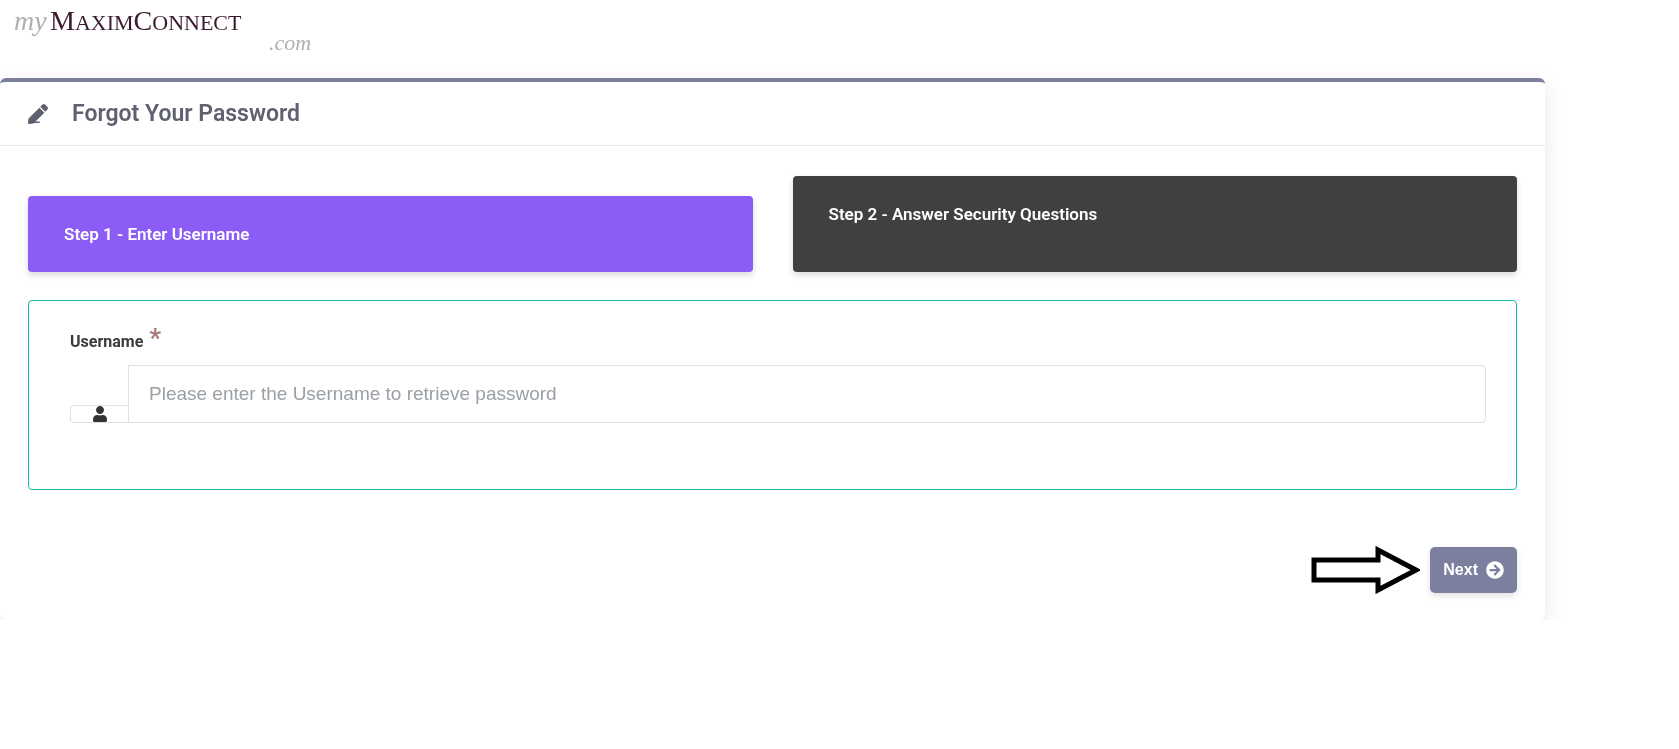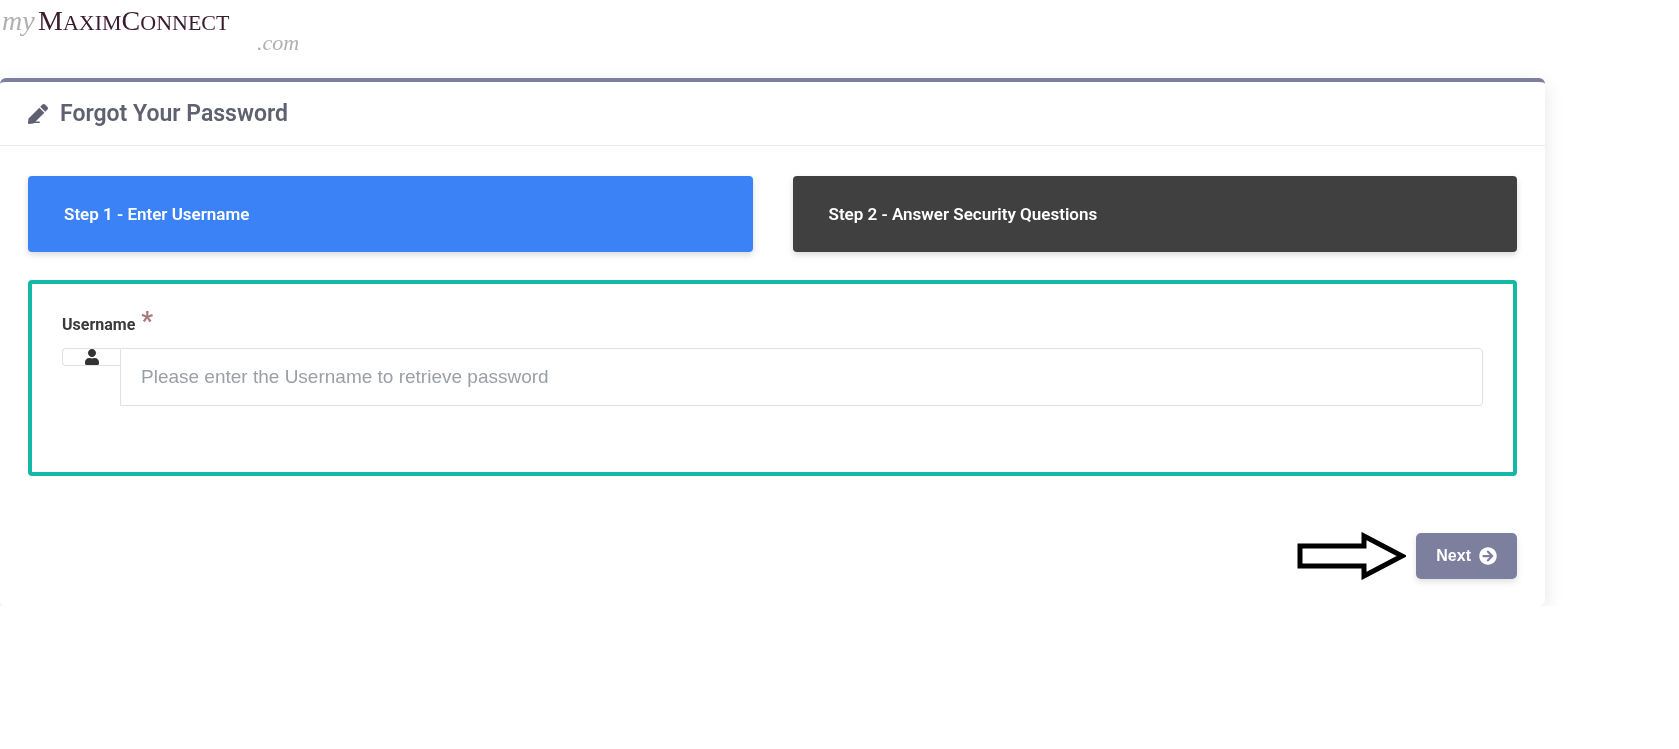--- a/index.html
+++ b/index.html
@@ -7,42 +7,42 @@
     margin: 0;
     padding: 0;
   }
   body {
     font-family: -apple-system, BlinkMacSystemFont, "Segoe UI", Roboto, Helvetica, Arial, sans-serif;
     background: #ffffff;
     color: #333;
     width: 1679px;
   }
   .header {
-    padding: 0 0 10px 0;
+    padding: 0 0 10px 12px;
   }
   .logo {
     height: 58px;
     padding-left: 2px;
   }
   .logo-svg {
     height: 58px;
   }
   .main-card {
     margin: 10px 0 0 0;
     border-top: 4px solid #7c809e;
     border-radius: 6px;
     box-shadow: 0 6px 20px rgba(0,0,0,0.10);
     background: #fff;
     padding: 0 0 26px 0;
     width: 1545px;
   }
   .card-header {
     display: flex;
     align-items: center;
-    gap: 12px;
+    gap: 24px;
     padding: 18px 28px 18px 28px;
     border-bottom: 1px solid #eceaea;
     color: #5f6170;
   }
   .card-header h1 {
     font-size: 23px;
     font-weight: 600;
     color: #5f6170;
   }
   .edit-icon {
@@ -59,51 +59,52 @@
     flex: 1;
     padding: 28px 36px;
     border-radius: 4px;
     color: #ffffff;
     font-size: 17px;
     font-weight: 600;
     text-align: left;
     box-shadow: 0 3px 6px rgba(0,0,0,0.15);
   }
   .step-tab.active {
-    background: #3b82f6;
+    background: #8b5cf6;
+    margin-top: 20px;
   }
   .step-tab.inactive {
     background: #404040;
   }
   .form-panel {
     margin: 28px 28px 0 28px;
-    border: 4px solid #14b8a6;
+    border: 1px solid #14b8a6;
     border-radius: 4px;
-    padding: 30px 30px 66px 30px;
+    padding: 30px 30px 66px 41px;
   }
   .field-label-row {
     display: flex;
     align-items: baseline;
     gap: 6px;
     margin-bottom: 14px;
   }
   .field-label {
     font-size: 16px;
     font-weight: 700;
     color: #3a3a3a;
   }
   .required-asterisk {
     font-size: 26px;
     font-weight: 700;
     color: #a77a77;
     line-height: 0.6;
   }
   .input-group {
     display: flex;
-    align-items: flex-start;
+    align-items: flex-end;
     width: 100%;
   }
   .input-addon {
     width: 58px;
     background: #ffffff;
     border: 1px solid #e2e0e0;
     border-right: none;
     border-top-left-radius: 4px;
     border-bottom-left-radius: 4px;
     display: flex;
@@ -138,21 +139,21 @@
   }
   .arrow-annotation {
     width: 110px;
     height: 48px;
   }
   .next-btn {
     background: #7c809e;
     color: #ffffff;
     border: none;
     border-radius: 5px;
-    padding: 14px 20px;
+    padding: 14px 13px;
     font-size: 16px;
     font-weight: 600;
     display: inline-flex;
     align-items: center;
     gap: 8px;
     cursor: pointer;
     box-shadow: 0 3px 6px rgba(0,0,0,0.12);
   }
   .next-btn svg {
     width: 18px;

